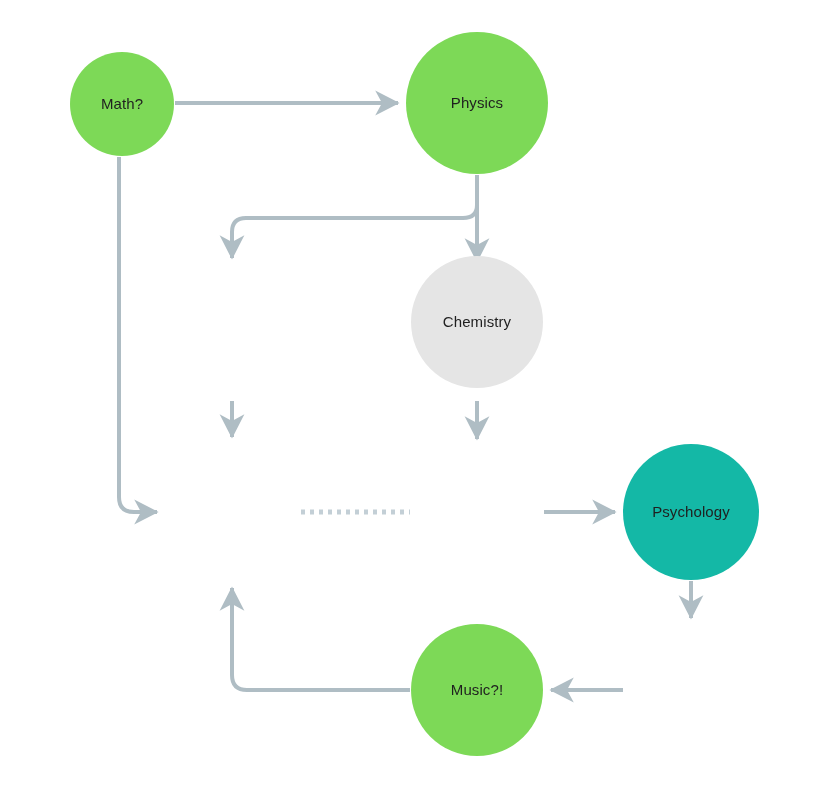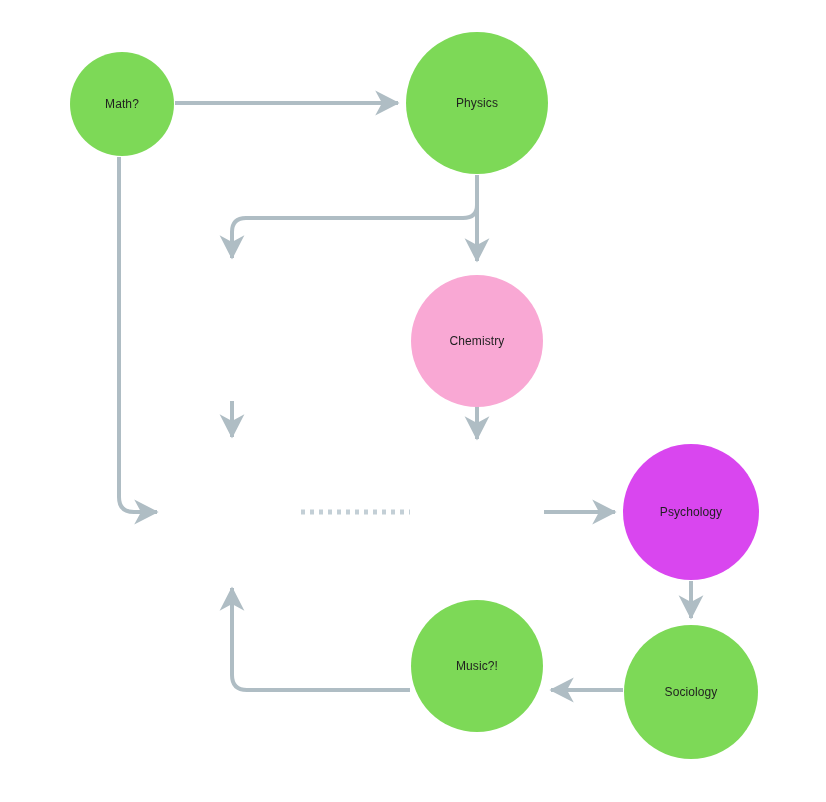--- a/index.html
+++ b/index.html
@@ -39,21 +39,21 @@
     border-radius: 50%;
     display: flex;
     align-items: center;
     justify-content: center;
     text-align: center;
     box-sizing: border-box;
     -webkit-user-select: none;
     user-select: none;
   }
   .node-label {
-    font-size: 12px;
+    font-size: 15px;
     line-height: 1.35;
     color: #1f1f1f;
     letter-spacing: 0.1px;
     padding: 0 6px;
     white-space: pre-line;
   }
 </style>
 </head>
 <body>
 
@@ -97,32 +97,29 @@
 
     <div class="node" style="left:70px; top:52px; width:104px; height:104px; background:#7DD957;">
       <span class="node-label">Math?</span>
     </div>
 
     <div class="node" style="left:406px; top:32px; width:142px; height:142px; background:#7DD957;">
       <span class="node-label">Physics</span>
     </div>
 
 
-    <div class="node" style="left:411px; top:275px; width:132px; height:132px; background:#f9a8d4;">
+    <div class="node" style="left:411px; top:256px; width:132px; height:132px; background:#e5e5e5;">
       <span class="node-label">Chemistry</span>
     </div>
 
 
 
-    <div class="node" style="left:623px; top:444px; width:136px; height:136px; background:#d946ef;">
+    <div class="node" style="left:623px; top:444px; width:136px; height:136px; background:#14b8a6;">
       <span class="node-label">Psychology</span>
     </div>
 
-    <div class="node" style="left:411px; top:600px; width:132px; height:132px; background:#7DD957;">
+    <div class="node" style="left:411px; top:624px; width:132px; height:132px; background:#7DD957;">
       <span class="node-label">Music?!</span>
     </div>
 
-    <div class="node" style="left:624px; top:625px; width:134px; height:134px; background:#7DD957;">
-      <span class="node-label">Sociology</span>
-    </div>
 
   </div>
 </div>
 
 </body></html>

